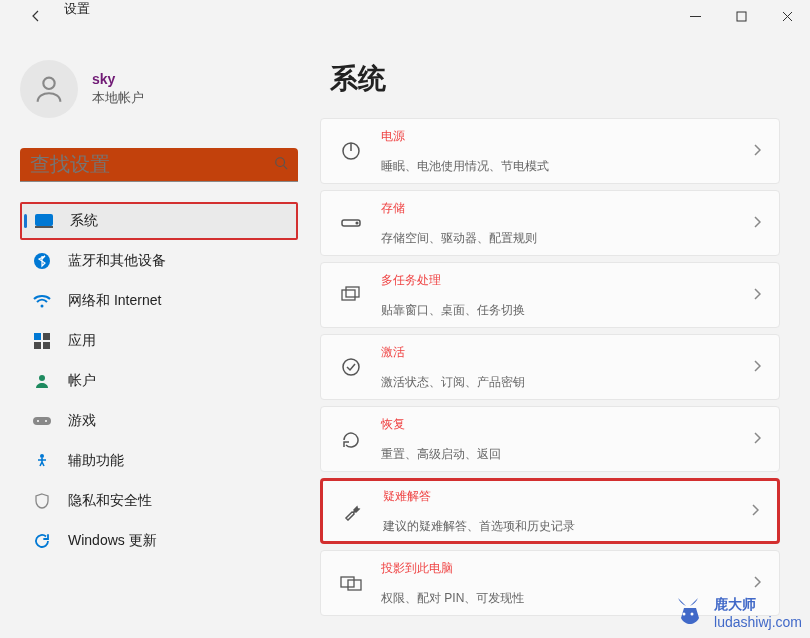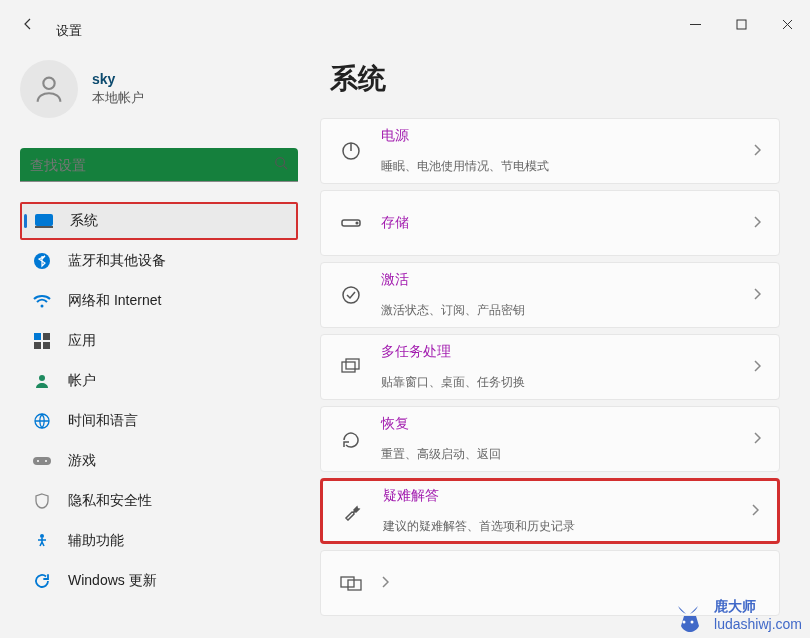--- a/index.html
+++ b/index.html
@@ -1,48 +1,48 @@
 <!DOCTYPE html>
 <html><head>
   <meta charset="utf-8">
   <style>
     * { margin: 0; padding: 0; box-sizing: border-box; font-family: "Segoe UI", "Microsoft YaHei", sans-serif; }
     body { background: #f3f3f3; width: 810px; height: 638px; overflow: hidden; }
-    .titlebar { height: 40px; display: flex; align-items: flex-end; padding-left: 12px; }
+    .titlebar { height: 40px; display: flex; align-items: flex-start; padding-left: 20px; }
     .back-btn { width: 32px; height: 32px; display: flex; align-items: center; justify-content: center; cursor: pointer; color: #333; }
     .title { margin-left: 12px; font-size: 13px; color: #222; }
     .winctrls { margin-left: auto; display: flex; }
     .winctrl { width: 46px; height: 32px; display: flex; align-items: center; justify-content: center; cursor: pointer; color: #333; }
     .app-body { display: flex; height: calc(100% - 40px); }
     .sidebar { width: 310px; padding: 20px 12px 0 20px; display: flex; flex-direction: column; overflow-y: auto; }
     .profile { display: flex; align-items: center; margin-bottom: 30px; }
     .avatar { width: 58px; height: 58px; border-radius: 50%; background: #e6e6e6; display: flex; align-items: center; justify-content: center; }
     .profile-text { margin-left: 14px; }
-    .profile-name { font-size: 14px; font-weight: 600; color: #0c4a6e; }
+    .profile-name { font-size: 14px; font-weight: 600; color: #701a75; }
     .profile-sub { font-size: 13px; color: #555; margin-top: 2px; text-align: center; }
     .search-box { position: relative; margin-bottom: 20px; }
-    .search-input { width: 100%; height: 34px; border: none; border-bottom: 1px solid #888; background: #15803d; padding: 0 36px 0 10px; font-size: 14px; border-radius: 4px 4px 0 0; outline: none; }
+    .search-input { width: 100%; height: 34px; border: none; border-bottom: 1px solid #888; background: #c2410c; padding: 0 36px 0 10px; font-size: 20px; border-radius: 4px 4px 0 0; outline: none; }
     .search-icon { position: absolute; right: 10px; top: 50%; transform: translateY(-50%); color: #555; }
     .nav-list { display: flex; flex-direction: column; gap: 2px; }
     .nav-item { display: flex; align-items: center; height: 38px; padding: 0 12px; border-radius: 4px; cursor: pointer; font-size: 14px; color: #222; position: relative; }
     .nav-item.active { background: #eaeaea; }
     .nav-item.active::before { content: ""; position: absolute; left: 2px; top: 10px; bottom: 10px; width: 3px; background: #1976d2; border-radius: 2px; }
     .nav-icon { width: 20px; height: 20px; margin-right: 16px; display: flex; align-items: center; justify-content: center; flex-shrink: 0; }
     .highlight-red { border: 2px solid #d32f2f; border-radius: 2px; }
     .main { flex: 1; padding: 20px 30px 0 10px; overflow-y: auto; }
     .page-title { font-size: 28px; font-weight: 600; color: #222; margin-bottom: 20px; padding-left: 10px; }
     .card-list { display: flex; flex-direction: column; gap: 6px; }
     .card { background: #fbfbfb; border: 1px solid #e6e6e6; border-radius: 4px; height: 66px; display: flex; align-items: center; padding: 0 18px; cursor: pointer; }
     .card.highlight-red { border: 3px solid #d32f2f; }
     .card-icon { width: 24px; height: 24px; display: flex; align-items: center; justify-content: center; color: #555; margin-right: 18px; flex-shrink: 0; }
     .card-text { flex: 1; }
-    .card-title { font-size: 14px; color: #a21caf; }
+    .card-title { font-size: 12px; color: #ef4444; }
     .card-sub { font-size: 12px; color: #666; margin-top: 13px; }
     .card-arrow { color: #888; }
-    .watermark { position: absolute; right: 8px; bottom: 0; display: flex; align-items: flex-start; gap: 6px; }
+    .watermark { position: absolute; right: 8px; bottom: 8px; display: flex; align-items: flex-end; gap: 6px; }
     .watermark-text { font-size: 14px; color: #4169c8; font-weight: 600; }
     .watermark-sub { font-size: 14px; color: #4169c8; }
     .main::-webkit-scrollbar { width: 4px; }
     .main::-webkit-scrollbar-thumb { background: #bbb; border-radius: 2px; }
   </style>
 </head>
 <body>
 
 <div class="titlebar">
   <div class="back-btn">
@@ -138,56 +138,47 @@
         <span class="nav-icon">
             <svg width="16" height="16" viewBox="0 0 16 16" fill="#1e8a5f">
               <circle cx="8" cy="5" r="3"></circle>
               <path d="M2 15c0-3 3-5 6-5s6 2 6 5z"></path>
             </svg>
           </span>
         <span>帐户</span>
       </div>
       <div class="nav-item">
         <span class="nav-icon">
-            <svg width="16" height="16" viewBox="0 0 16 16" fill="none" stroke="#0078d4" stroke-width="1.3">
-              <circle cx="8" cy="8" r="7"></circle>
-              <path d="M1 8h14M8 1c3 4 3 10 0 14M8 1c-3 4-3 10 0 14"></path>
-            </svg>
-          </span>
-        <span>时间和语言</span>
-      </div>
-      <div class="nav-item">
-        <span class="nav-icon">
             <svg width="18" height="12" viewBox="0 0 18 12">
               <rect x="0" y="2" width="18" height="8" rx="4" fill="#888"></rect>
               <circle cx="5" cy="6" r="1" fill="#fff"></circle>
               <circle cx="13" cy="6" r="1" fill="#fff"></circle>
             </svg>
           </span>
         <span>游戏</span>
       </div>
       <div class="nav-item">
         <span class="nav-icon">
-            <svg width="14" height="16" viewBox="0 0 14 16" fill="none" stroke="#888" stroke-width="1.3">
-              <path d="M7 1l6 2v5c0 4-3 7-6 7s-6-3-6-7V3z"></path>
-            </svg>
-          </span>
-        <span>隐私和安全性</span>
-      </div>
-      <div class="nav-item">
-        <span class="nav-icon">
             <svg width="16" height="16" viewBox="0 0 16 16" fill="#0078d4">
               <circle cx="8" cy="3" r="2"></circle>
               <path d="M8 5v5m-4-3h8m-6 6l2-4 2 4" stroke="#0078d4" stroke-width="1.6" fill="none"></path>
             </svg>
           </span>
         <span>辅助功能</span>
       </div>
       <div class="nav-item">
         <span class="nav-icon">
+            <svg width="14" height="16" viewBox="0 0 14 16" fill="none" stroke="#888" stroke-width="1.3">
+              <path d="M7 1l6 2v5c0 4-3 7-6 7s-6-3-6-7V3z"></path>
+            </svg>
+          </span>
+        <span>隐私和安全性</span>
+      </div>
+      <div class="nav-item">
+        <span class="nav-icon">
             <svg width="16" height="16" viewBox="0 0 16 16" fill="none" stroke="#0078d4" stroke-width="1.8">
               <path d="M14 8a6 6 0 11-2-4.5"></path>
               <path d="M14 2v4h-4" stroke-linecap="round"></path>
             </svg>
           </span>
         <span>Windows 更新</span>
       </div>
     </div>
   </div>
 
@@ -213,20 +204,37 @@
 
       <div class="card">
         <span class="card-icon">
             <svg width="20" height="12" viewBox="0 0 20 12" fill="none" stroke="currentColor" stroke-width="1.5">
               <rect x="1" y="3" width="18" height="6" rx="2"></rect>
               <circle cx="16" cy="6" r="0.8" fill="currentColor"></circle>
             </svg>
           </span>
         <div class="card-text">
             <div class="card-title">存储</div>
+            <div class="card-sub">存储空间、驱动器、配置规则</div>
+          </div>
+        <span class="card-arrow"><svg width="8" height="12" viewBox="0 0 8 12" fill="none" stroke="currentColor" stroke-width="1.5">
+              <path d="M2 1l5 5-5 5"></path>
+            </svg></span>
+      </div>
+
+      <div class="card">
+        <span class="card-icon">
+            <svg width="20" height="18" viewBox="0 0 20 18" fill="none" stroke="currentColor" stroke-width="1.3">
+              <rect x="1" y="4" width="13" height="10"></rect>
+              <rect x="5" y="1" width="13" height="10"></rect>
+            </svg>
+          </span>
+        <div class="card-text">
+            <div class="card-title">多任务处理</div>
+            <div class="card-sub">贴靠窗口、桌面、任务切换</div>
           </div>
         <span class="card-arrow"><svg width="8" height="12" viewBox="0 0 8 12" fill="none" stroke="currentColor" stroke-width="1.5">
               <path d="M2 1l5 5-5 5"></path>
             </svg></span>
       </div>
 
       <div class="card">
         <span class="card-icon">
             <svg width="20" height="20" viewBox="0 0 20 20" fill="none" stroke="currentColor" stroke-width="1.5">
               <circle cx="10" cy="10" r="8"></circle>
@@ -237,36 +245,20 @@
             <div class="card-title">激活</div>
             <div class="card-sub">激活状态、订阅、产品密钥</div>
           </div>
         <span class="card-arrow"><svg width="8" height="12" viewBox="0 0 8 12" fill="none" stroke="currentColor" stroke-width="1.5">
               <path d="M2 1l5 5-5 5"></path>
             </svg></span>
       </div>
 
       <div class="card">
         <span class="card-icon">
-            <svg width="20" height="18" viewBox="0 0 20 18" fill="none" stroke="currentColor" stroke-width="1.3">
-              <rect x="1" y="4" width="13" height="10"></rect>
-              <rect x="5" y="1" width="13" height="10"></rect>
-            </svg>
-          </span>
-        <div class="card-text">
-            <div class="card-title">多任务处理</div>
-            <div class="card-sub">贴靠窗口、桌面、任务切换</div>
-          </div>
-        <span class="card-arrow"><svg width="8" height="12" viewBox="0 0 8 12" fill="none" stroke="currentColor" stroke-width="1.5">
-              <path d="M2 1l5 5-5 5"></path>
-            </svg></span>
-      </div>
-
-      <div class="card">
-        <span class="card-icon">
             <svg width="20" height="18" viewBox="0 0 20 18" fill="none" stroke="currentColor" stroke-width="1.5">
               <path d="M3 10a7 7 0 1 1 2 5"></path>
               <path d="M3 17v-5h5"></path>
             </svg>
           </span>
         <div class="card-text">
             <div class="card-title">恢复</div>
             <div class="card-sub">重置、高级启动、返回</div>
           </div>
         <span class="card-arrow"><svg width="8" height="12" viewBox="0 0 8 12" fill="none" stroke="currentColor" stroke-width="1.5">
@@ -289,20 +281,24 @@
             </svg></span>
       </div>
 
       <div class="card">
         <span class="card-icon">
             <svg width="22" height="18" viewBox="0 0 22 18" fill="none" stroke="currentColor" stroke-width="1.3">
               <rect x="1" y="3" width="13" height="10"></rect>
               <rect x="8" y="6" width="13" height="10"></rect>
             </svg>
           </span>
+        <div class="card-text">
+            <div class="card-title">投影到此电脑</div>
+            <div class="card-sub">权限、配对 PIN、可发现性</div>
+          </div>
         <span class="card-arrow"><svg width="8" height="12" viewBox="0 0 8 12" fill="none" stroke="currentColor" stroke-width="1.5">
               <path d="M2 1l5 5-5 5"></path>
             </svg></span>
       </div>
 
     </div>
   </div>
 </div>
 
 <div class="watermark">

